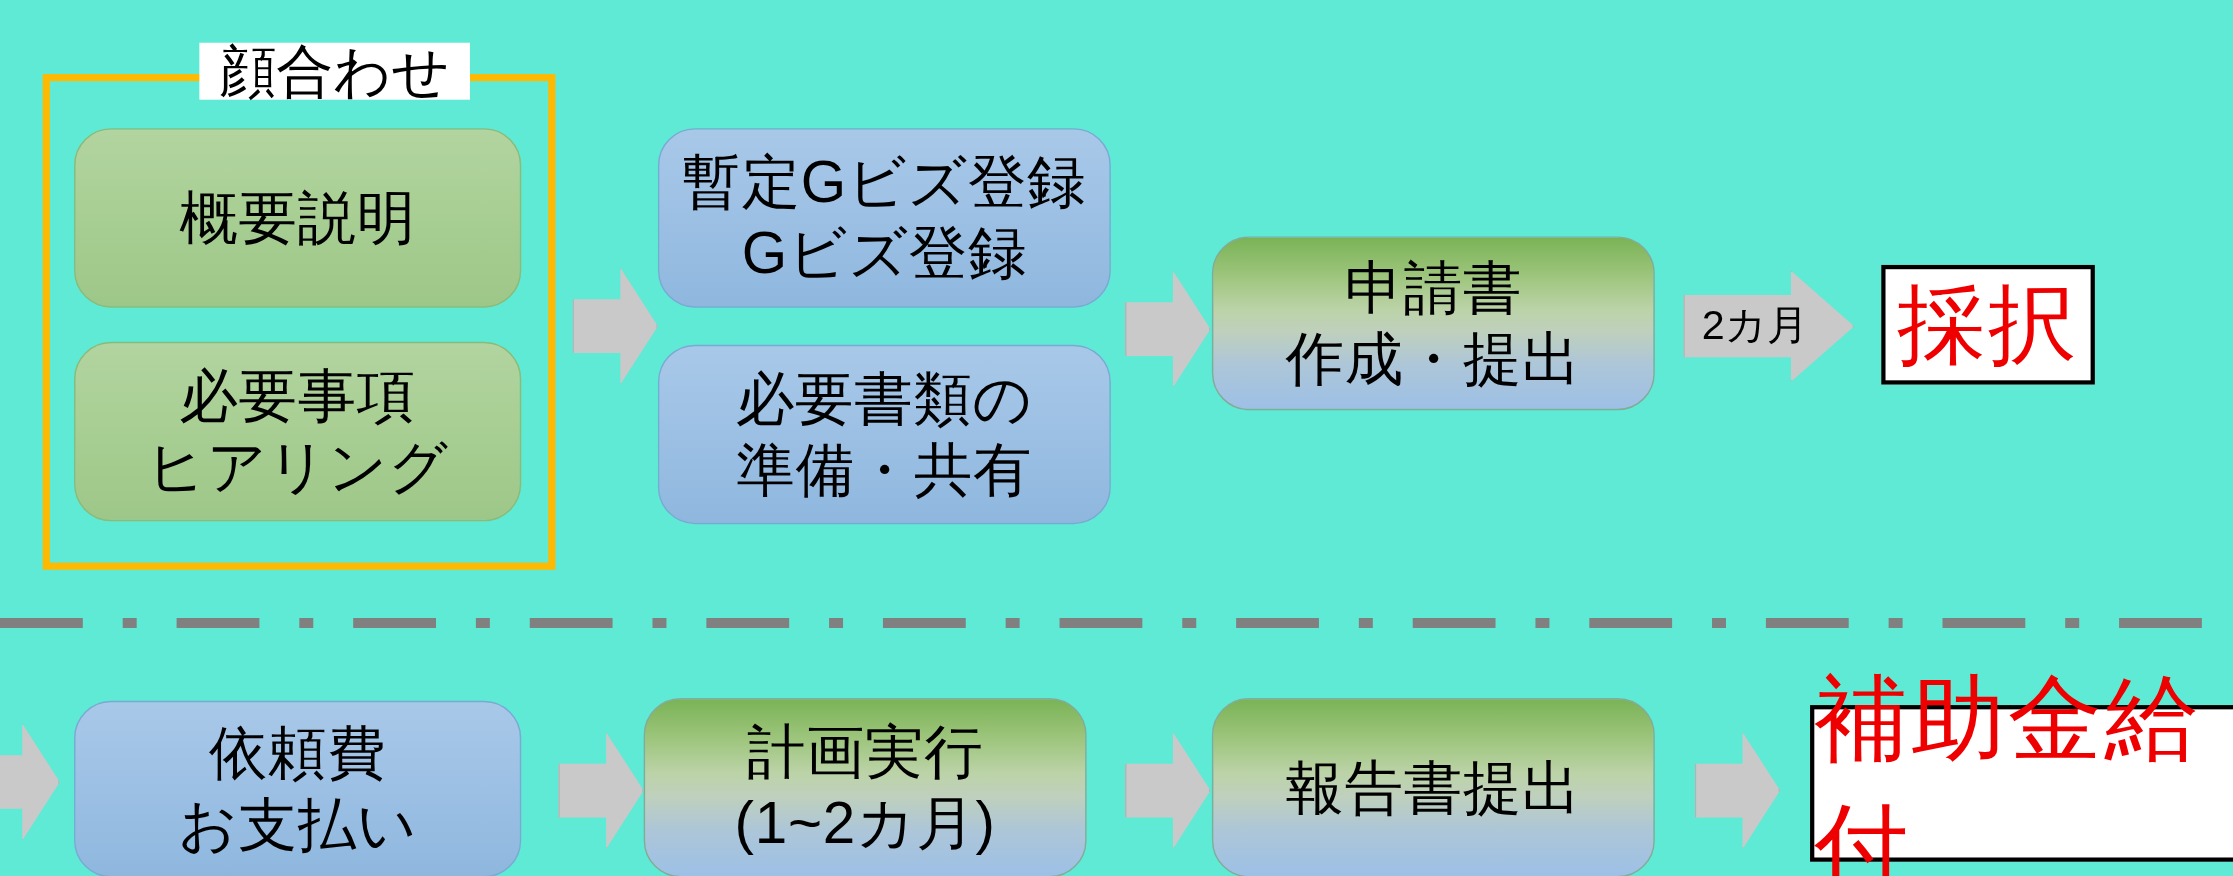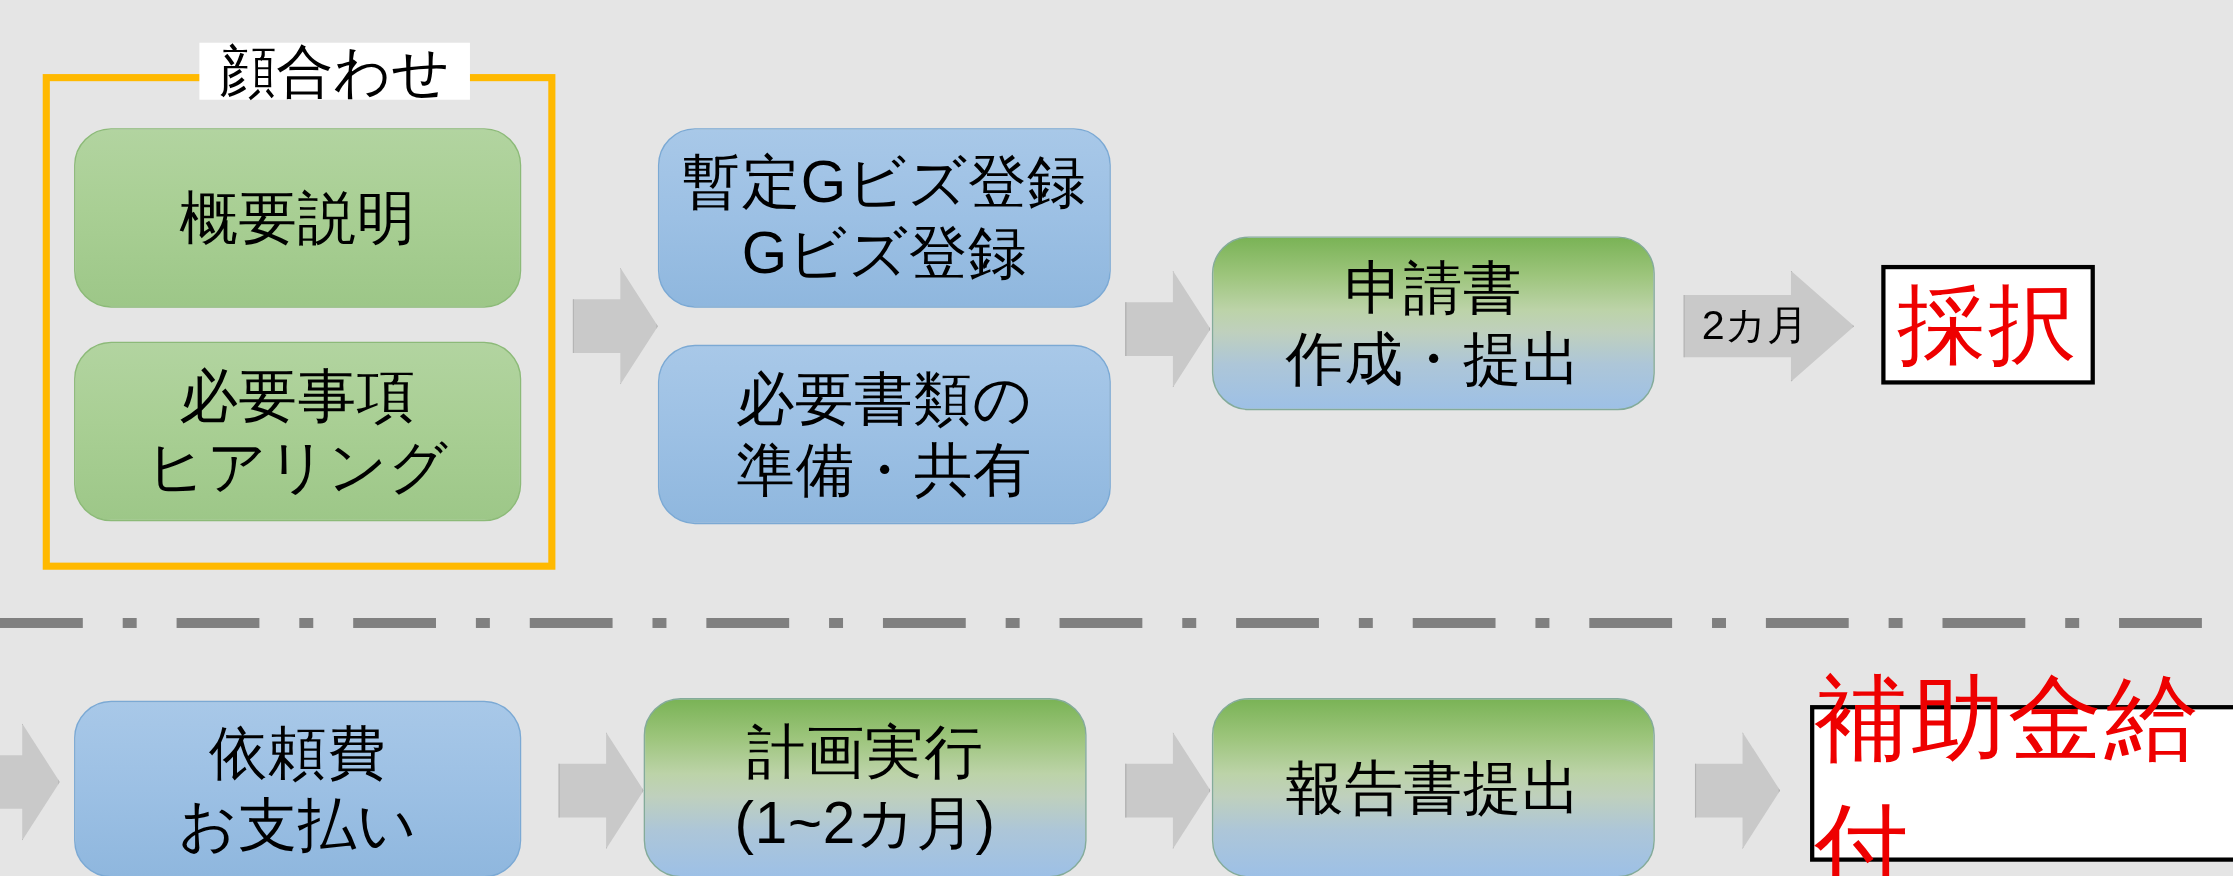--- a/index.html
+++ b/index.html
@@ -8,21 +8,21 @@
     background: #ffffff;
   }
   body {
     font-family: "Liberation Sans", "DejaVu Sans", sans-serif;
     color: #000000;
   }
   #canvas {
     position: relative;
     width: 2233px;
     height: 876px;
-    background: #e5e5e5;
+    background: #5eead4;
     overflow: hidden;
   }
 
   
   .box {
     position: absolute;
     box-sizing: border-box;
     border-radius: 26px;
     display: flex;
     align-items: center;

